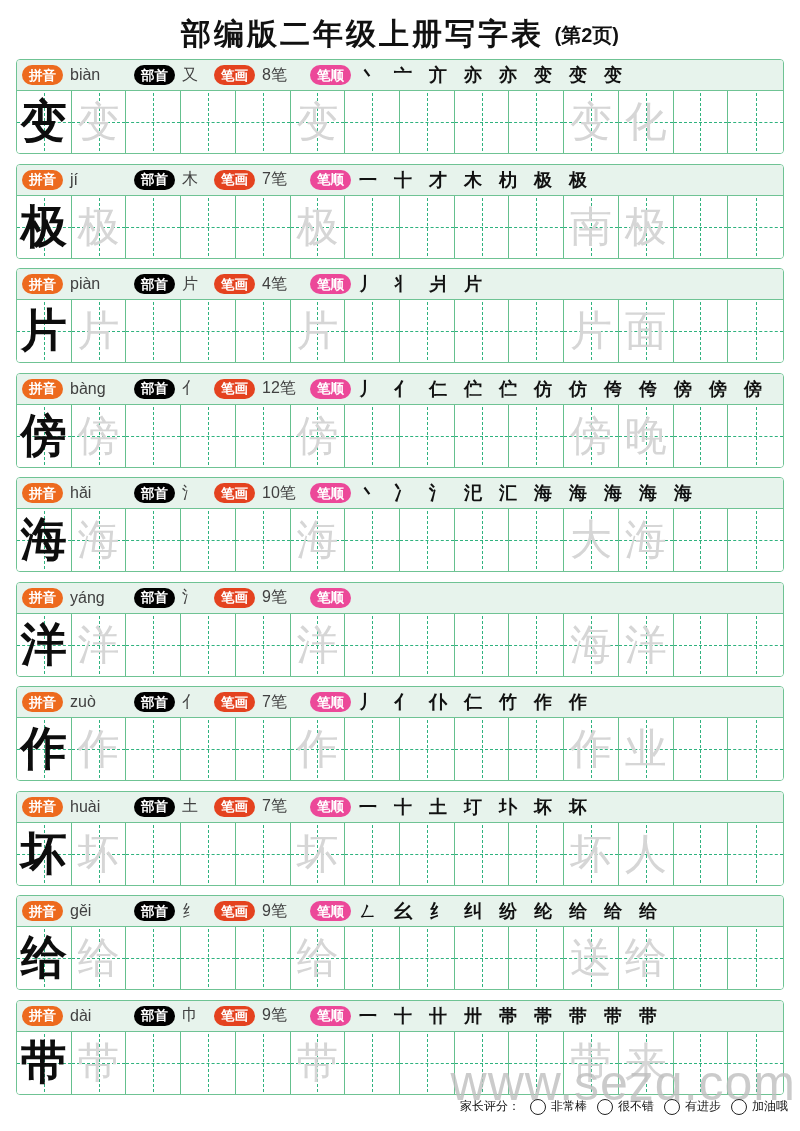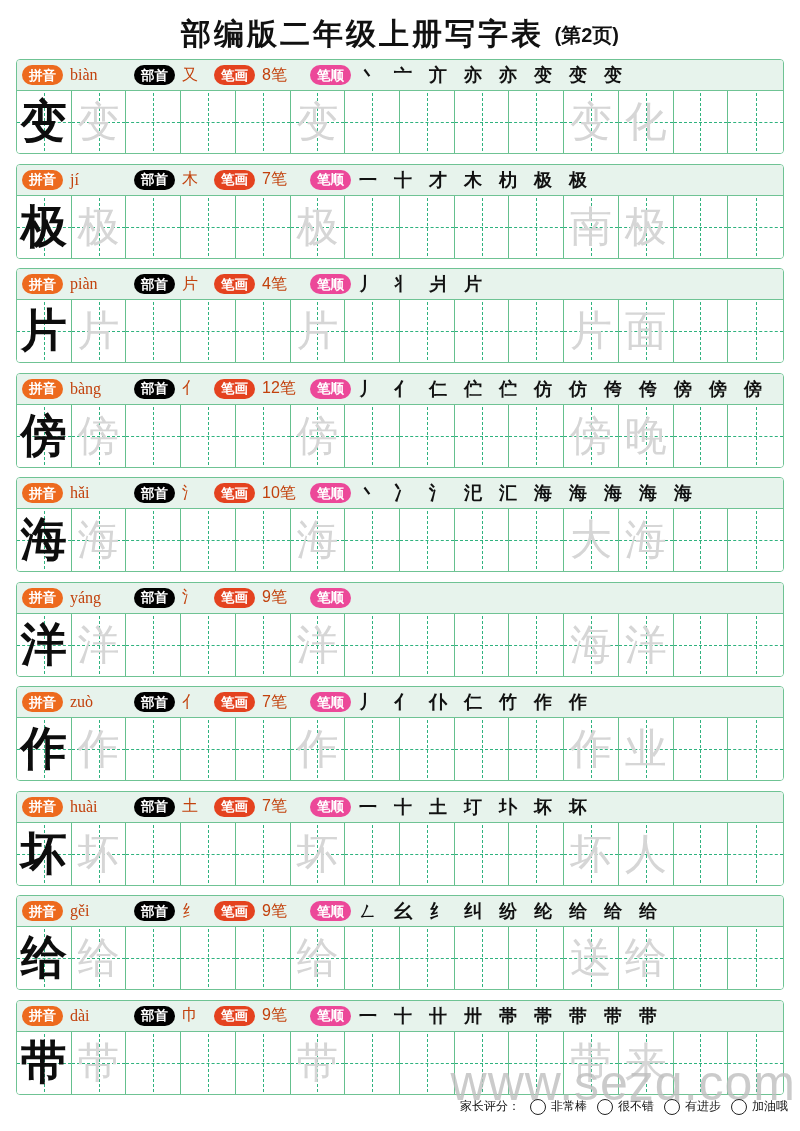--- a/index.html
+++ b/index.html
@@ -18,23 +18,23 @@
   .block{border:1px solid #6fc394;border-radius:4px;margin-bottom:9.5px;
          background:#fff;overflow:hidden;}
   .block-header{height:30px;background:#e7f3ec;display:flex;align-items:center;
                 padding:0 0 0 5px;border-bottom:1px solid #6fc394;}
   .badge{display:inline-block;color:#fff;font-size:13.5px;font-weight:700;
          padding:1.5px 7px;border-radius:10px;line-height:17px;flex:0 0 auto;}
   .badge-pinyin{background:#ed6a1e;}
   .badge-radical{background:#000000;}
   .badge-strokes{background:#e4421f;}
   .badge-order{background:#ec4899;}
-  .hval{font-size:16px;color:#c2410c;margin-left:7px;white-space:nowrap;}
+  .hval{font-size:16px;color:#404040;margin-left:7px;white-space:nowrap;}
   .grp{display:flex;align-items:center;}
-  .grp-pinyin{width:112px;font-family:Liberation Serif, serif;}
+  .grp-pinyin{width:112px;}
   .grp-radical{width:80px;}
   .grp-strokes{width:96px;}
   .grp-order{flex:1;}
   .order-text{font-size:18px;font-weight:600;letter-spacing:6px;margin-left:8px;
               white-space:nowrap;overflow:hidden;color:#111;}
 
   
   .grid{display:grid;grid-template-columns:repeat(14,1fr);height:62px;background:#fff;}
   .cell{position:relative;border-right:1px solid #65c08e;}
   .cell:last-child{border-right:none;}

